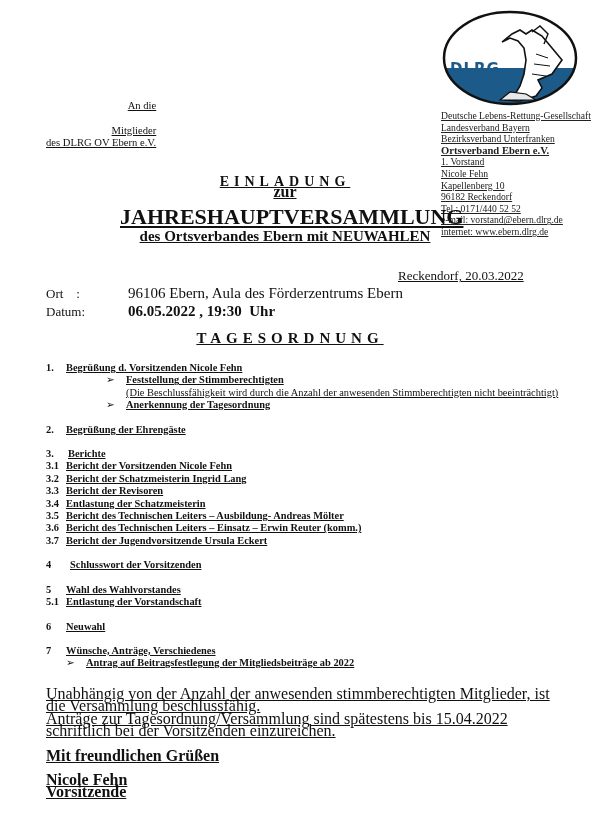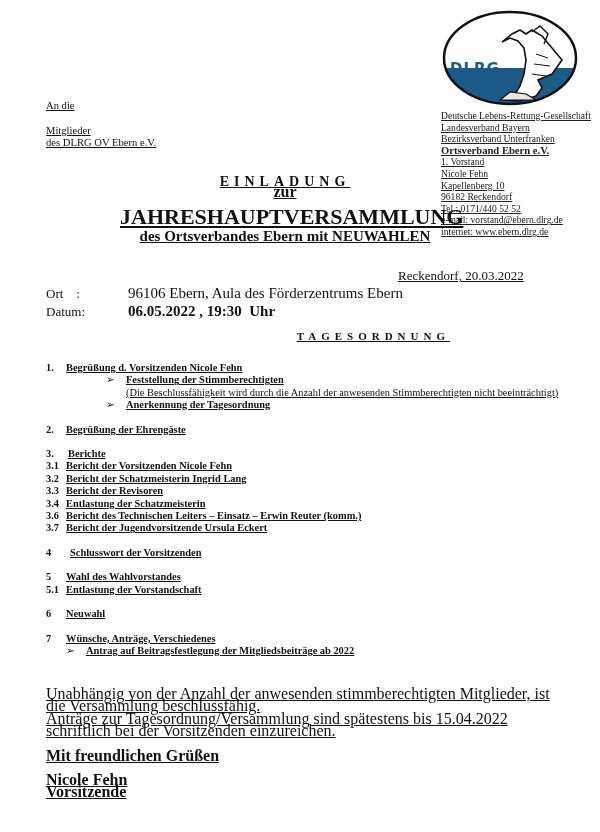--- a/index.html
+++ b/index.html
@@ -4,32 +4,32 @@
 <style>
   html, body { margin: 0; padding: 0; background: #ffffff; }
   body {
     width: 600px; height: 832px; position: relative; overflow: hidden;
     font-family: "Liberation Serif", "DejaVu Serif", serif; color: #111;
   }
   .abs { position: absolute; text-decoration: underline; }
   .logo { left: 440px; top: 8px; width: 140px; height: 100px; }
   .org { left: 441px; top: 110px; font-size: 9.6px; line-height: 11.6px; color: #222; }
   .org .b { font-weight: bold; font-size: 10.6px; }
-  .addressee { left: 46px; top: 100px; font-size: 10.6px; line-height: 12.5px; }
+  .addressee { left: 46px; top: 100px; font-size: 10.6px; line-height: 12.5px; text-align: right; }
   .center { left: 130px; width: 310px; text-align: center; }
   .einl { top: 174px; font-size: 14px; font-weight: bold; letter-spacing: 5px; text-align: center; }
   .zur { top: 183px; font-size: 16px; font-weight: bold; }
   .jhv { top: 204px; left: 120px; width: 330px; font-size: 22px; font-weight: bold; }
   .sub { top: 228px; font-size: 15px; font-weight: bold; }
   .dateplace { left: 398px; top: 268px; font-size: 13px; }
   .row { left: 46px; font-size: 13.5px; }
   .row .k { display: inline-block; width: 68px; font-size: 13px; }
   .row .v { position: absolute; left: 82px; top: -1px; font-size: 15px; white-space: nowrap; }
   .row .v.bold { font-weight: bold; }
-  .tagesord { top: 330px; left: 130px; width: 320px; text-align: right; font-size: 11px; font-weight: bold; letter-spacing: 5px; }
+  .tagesord { top: 330px; left: 130px; width: 320px; text-align: center; font-size: 15px; font-weight: bold; letter-spacing: 5px; }
   .agenda { left: 46px; top: 362px; width: 520px; font-size: 10.4px; line-height: 12.4px; font-weight: bold; }
   .agenda .it { position: relative; white-space: nowrap; }
   .agenda .n { display: inline-block; width: 20px; }
   .agenda .sub-it { padding-left: 60px; position: relative; }
   .agenda .sub-it .arr { position: absolute; left: 60px; top: 0; font-weight: normal; }
   .agenda .sub-it .t { display: block; padding-left: 20px; }
   .agenda .note { padding-left: 80px; font-weight: normal; white-space: normal; }
   .gap { height: 12px; }
   .body-text { left: 46px; width: 520px; font-size: 16px; line-height: 12.4px; }
   .b { font-weight: bold; }
@@ -115,20 +115,21 @@
     <span class="n">2.</span><span>Begrüßung der Ehrengäste</span>
   </div>
   <div class="gap"></div>
   <div class="it">
     <span class="n" style="width:22px">3.</span><span>Berichte</span>
   </div>
   <div class="it"><span class="n">3.1</span><span>Bericht der Vorsitzenden Nicole Fehn</span></div>
   <div class="it"><span class="n">3.2</span><span>Bericht der Schatzmeisterin Ingrid Lang</span></div>
   <div class="it"><span class="n">3.3</span><span>Bericht der Revisoren</span></div>
   <div class="it"><span class="n">3.4</span><span>Entlastung der Schatzmeisterin</span></div>
+  <div class="it"><span class="n">3.5</span><span>Bericht des Technischen Leiters – Ausbildung- Andreas Mölter</span></div>
   <div class="it"><span class="n">3.6</span><span>Bericht des Technischen Leiters – Einsatz – Erwin Reuter (komm.)</span></div>
   <div class="it"><span class="n">3.7</span><span>Bericht der Jugendvorsitzende Ursula Eckert</span></div>
   <div class="gap"></div>
   <div class="it"><span class="n" style="width:24px">4</span><span>Schlusswort der Vorsitzenden</span></div>
   <div class="gap"></div>
   <div class="it"><span class="n">5</span><span>Wahl des Wahlvorstandes</span></div>
   <div class="it"><span class="n">5.1</span><span>Entlastung der Vorstandschaft</span></div>
   <div class="gap"></div>
   <div class="it"><span class="n">6</span><span>Neuwahl</span></div>
   <div class="gap"></div>

